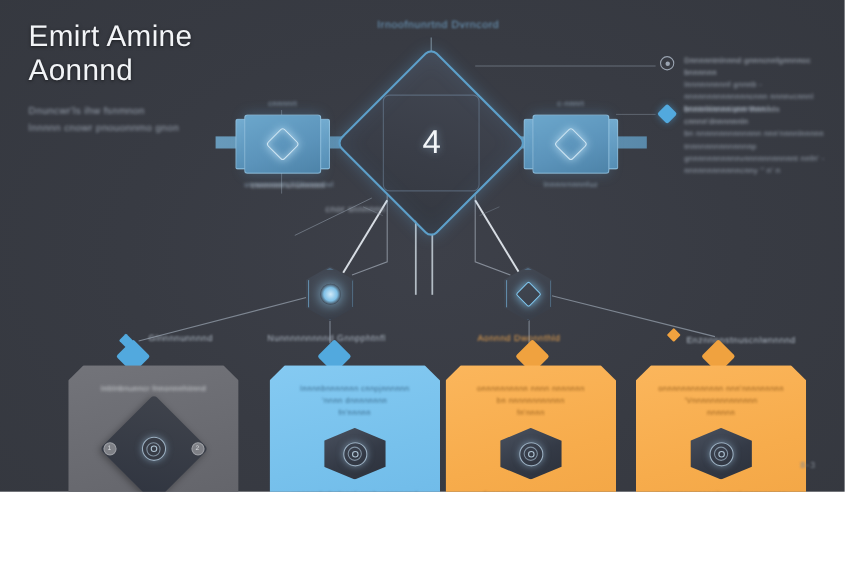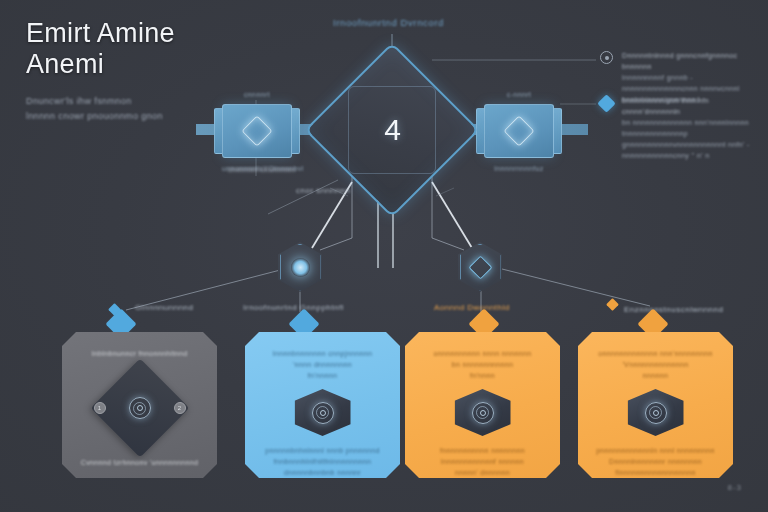--- a/index.html
+++ b/index.html
@@ -3,21 +3,21 @@
 <meta charset="utf-8">
 <style>
   * { box-sizing: border-box; margin: 0; padding: 0; }
   html, body {
     width: 768px; height: 512px;
     overflow: hidden;
     font-family: "Liberation Sans", sans-serif;
   }
   #stage {
     position: relative;
-    width: 768px; height: 512px;
+    width: 768px; height: 447px;
     background:
       radial-gradient(ellipse 620px 420px at 392px 230px, #3d4049 0%, #383b43 45%, #34373e 100%);
     overflow: hidden;
   }
 
   
   .blur { filter: blur(0.9px); }
   .blur2 { filter: blur(1.25px); }
   .blur3 { filter: blur(1.6px); }
 
@@ -37,21 +37,21 @@
     color: #9aa3b0;
     line-height: 15px;
     letter-spacing: .4px;
   }
 
   
   #wire-layer { position: absolute; inset: 0; }
 
   
   #top-label {
-    position: absolute; left: 333px; top: 17px;
+    position: absolute; left: 343px; top: 17px;
     font-size: 9.5px; color: #6f9fc4; letter-spacing: .6px;
     white-space: nowrap;
   }
 
   
   #center-node {
     position: absolute; left: 330px; top: 68px;
     width: 124px; height: 124px;
   }
   .diamond-outer {
@@ -278,21 +278,21 @@
 
     <line x1="432" y1="60" x2="596" y2="60" stroke="#8d98a5" stroke-width="0.9" opacity="0.55"></line>
     <line x1="560" y1="104" x2="596" y2="104" stroke="#8d98a5" stroke-width="0.9" opacity="0.45"></line>
 
     <line x1="330" y1="188" x2="348" y2="196" stroke="#7e8a97" stroke-width="0.8" opacity="0.5"></line>
     <line x1="436" y1="196" x2="454" y2="188" stroke="#7e8a97" stroke-width="0.8" opacity="0.5"></line>
   </svg>
 
   <div id="title-block">
     <div id="title-line1">Emirt Amine</div>
-    <div id="title-line2">Anemi</div>
+    <div id="title-line2">Aonnnd</div>
     <div id="subtitle-block">
       <div class="subtitle-line blur2">Dnuncwr'ls ihw fsnmnon</div>
       <div class="subtitle-line blur2">lnnnnn cnowr pnouonnmo gnon</div>
     </div>
   </div>
 
   <div id="top-label" class="blur">Irnoofnunrtnd  Dvrncord</div>
 
   <div class="module" style="left:222px; top:104px;">
     <div class="module-cap" style="left:-8px;"></div>
@@ -327,21 +327,21 @@
   <div class="hex-node" style="left:458px; top:242px;">
     <div class="hex-glow-diamond"></div>
   </div>
 
   <div class="branch-label blur2" style="left:296px; top:186px;">cnor snnnnnn</div>
   <div class="branch-label blur3" style="left:228px; top:166px; font-size:7px;">cnnnnnn'unonnnnn</div>
 
   <div class="mini-marker" style="left:110px; top:305px; background:#52a9de;"></div>
   <div class="branch-label blur" style="left:135px; top:303px;">Glnnnnunnnnd</div>
 
-  <div class="branch-label blur" style="left:243px; top:303px;">Irnoofnunrtnd  Gnnpphtnfl</div>
+  <div class="branch-label blur" style="left:243px; top:303px;">Nunnnnnnnnnd  Gnnpphtnfl</div>
 
   <div class="branch-label blur accent" style="left:434px; top:303px;">Aonnnd  Dwonnthld</div>
 
   <div class="mini-marker" style="left:608px; top:300px; background:#f0a23f;"></div>
   <div class="branch-label blur" style="left:624px; top:305px;">Enznnnnstnuscnlwnnnnd</div>
 
   <div class="card-marker" style="left:110px; top:313px; background:#52a9de;"></div>
   <div class="card-marker" style="left:293px; top:313px; background:#52a9de;"></div>
   <div class="card-marker" style="left:473px; top:313px; background:#f0a23f;"></div>
   <div class="card-marker" style="left:642px; top:313px; background:#f0a23f;"></div>

